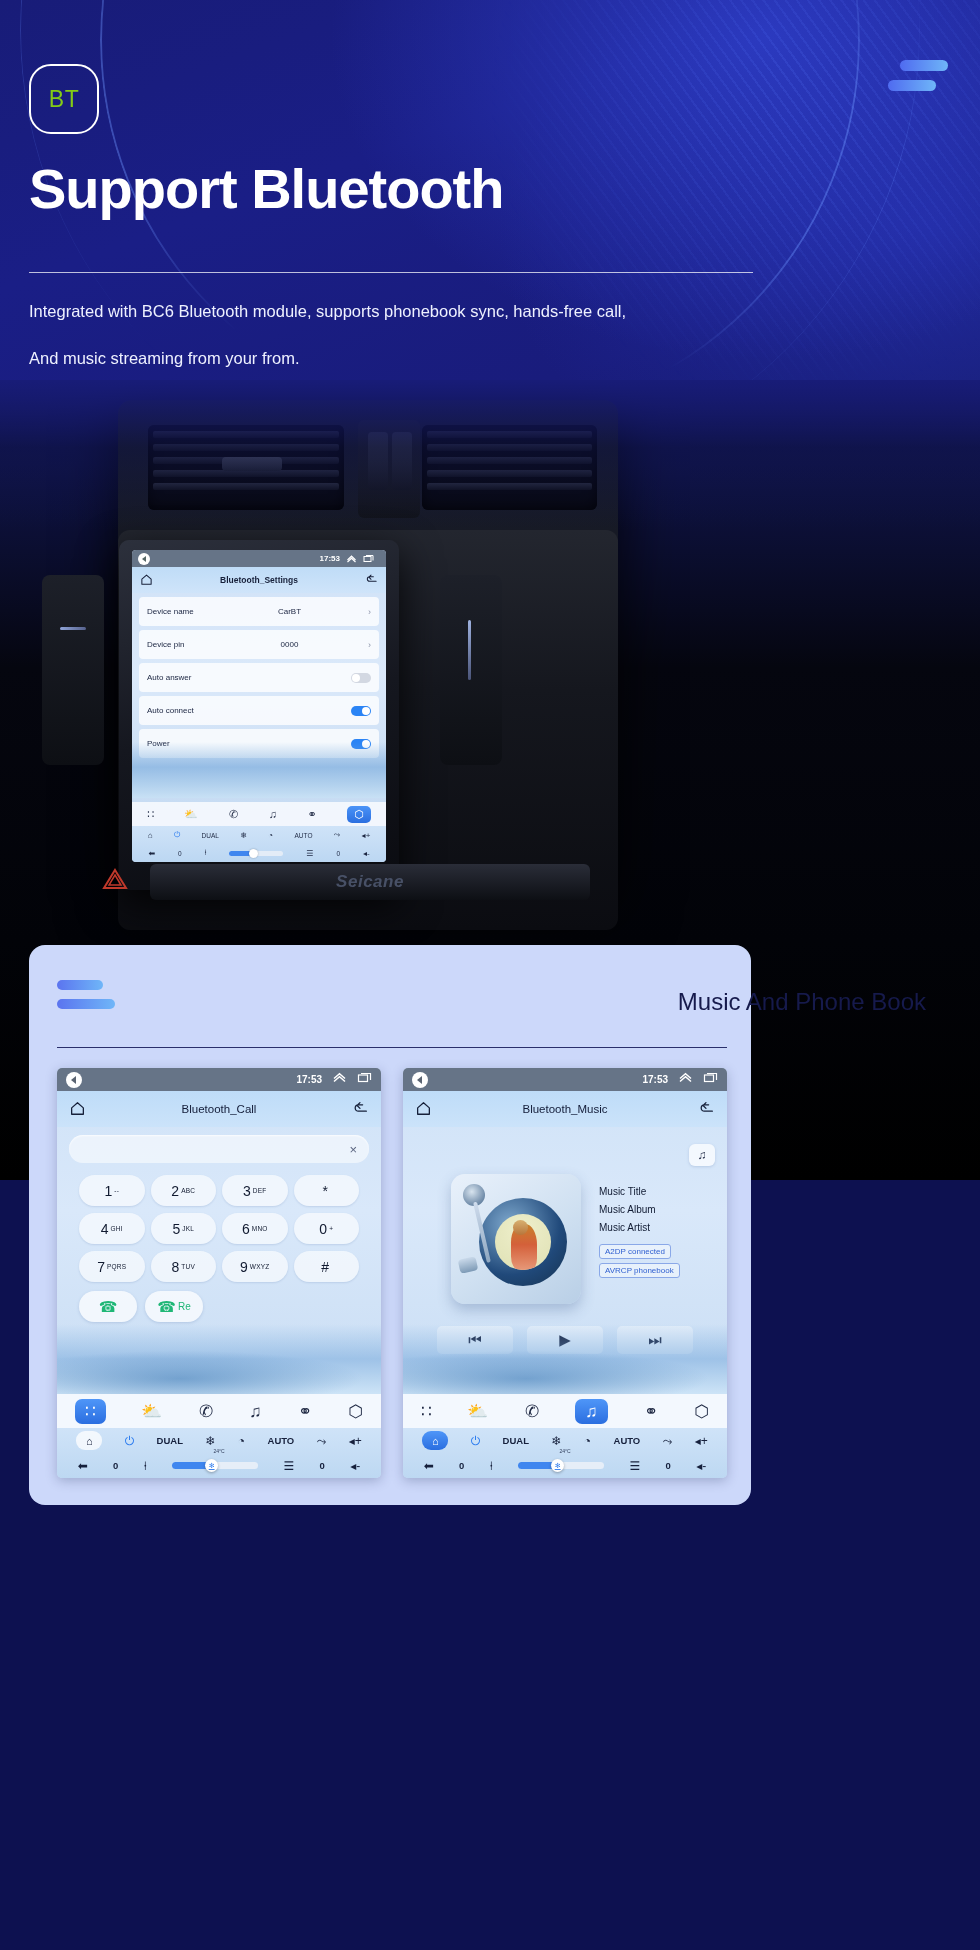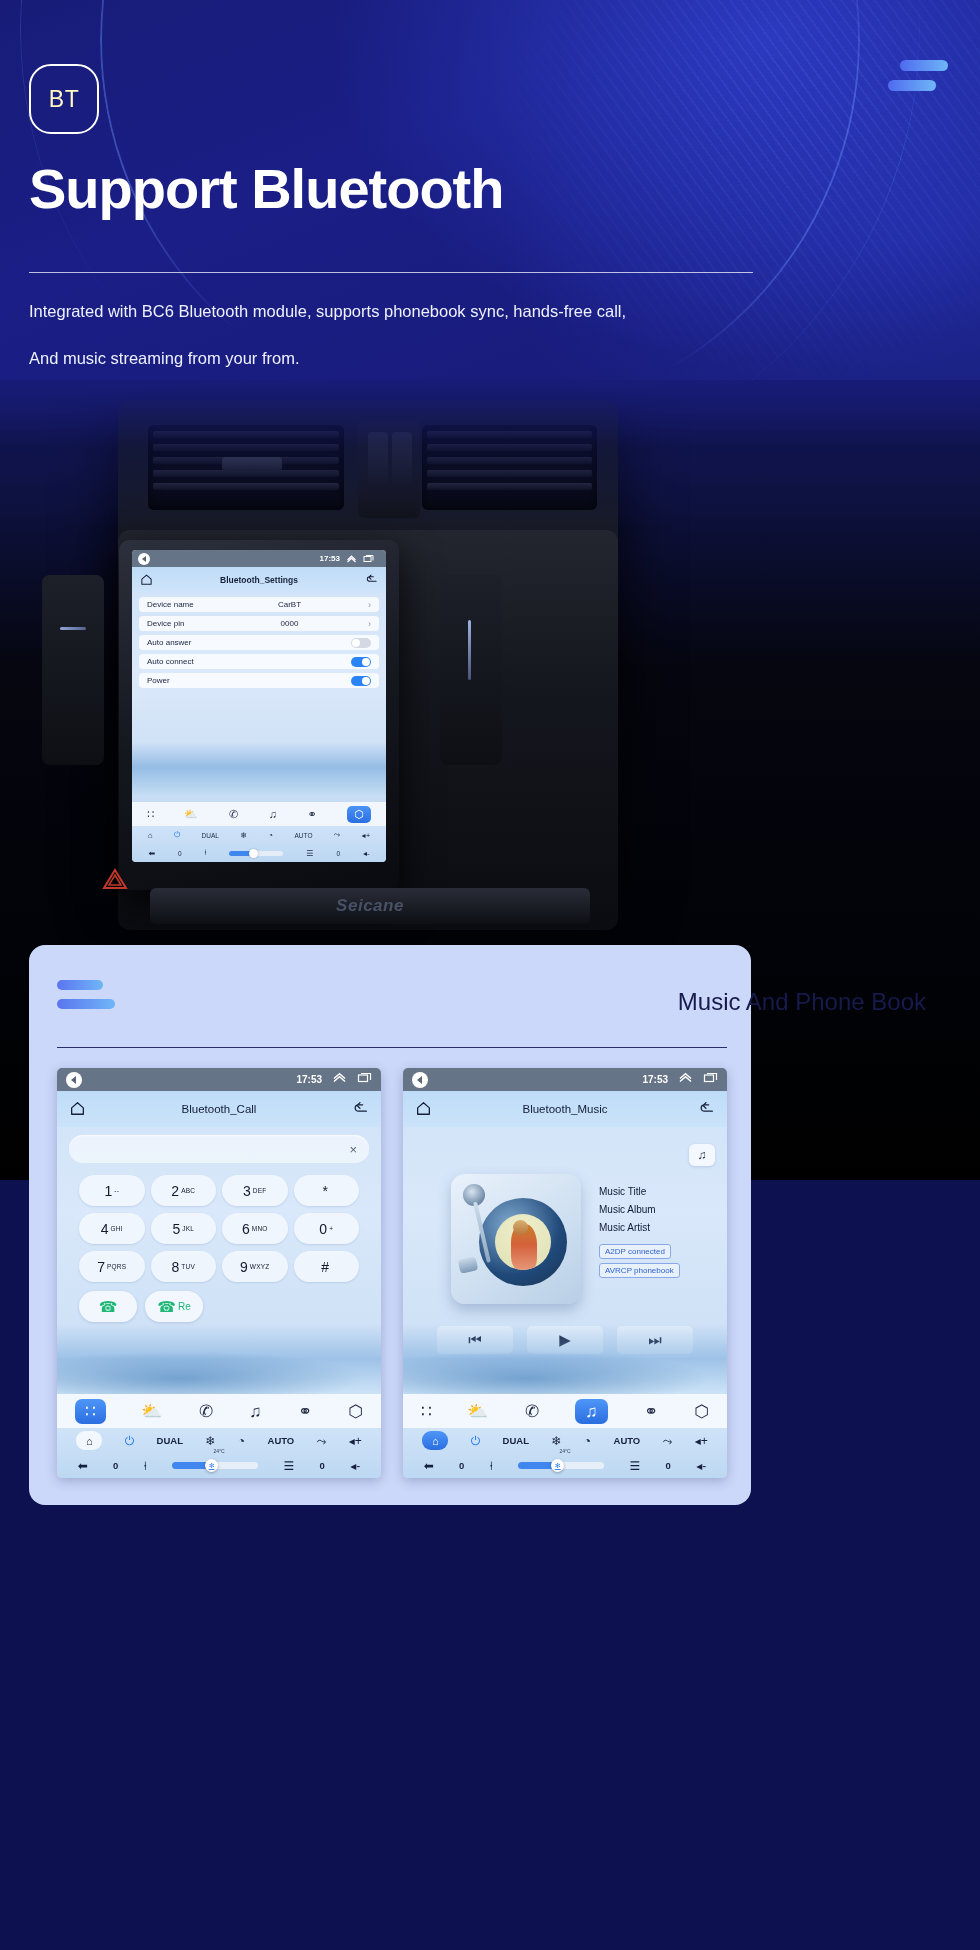--- a/index.html
+++ b/index.html
@@ -42,21 +42,21 @@
     border-radius: 50%;
     -webkit-mask-image: linear-gradient(190deg, transparent 38%, #000 56%, transparent 86%);
             mask-image: linear-gradient(190deg, transparent 38%, #000 56%, transparent 86%);
   }
 
   .bt-badge {
     position: absolute; left: 29px; top: 64px;
     width: 70px; height: 70px;
     border: 2px solid #fff; border-radius: 22px;
     display: flex; align-items: center; justify-content: center;
-    color: #fef9c3; font-size: 23px; font-weight: 500; letter-spacing: .5px;
+    color: #84cc16; font-size: 23px; font-weight: 500; letter-spacing: .5px;
   }
   .hero-bars { position: absolute; right: 32px; top: 60px; width: 60px; }
   .hero-bars .bar {
     height: 11px; border-radius: 6px; margin-bottom: 9px;
     background: linear-gradient(90deg, #4f6bf0 0%, #6fb6f8 100%);
   }
   .hero-bars .bar.b1 { width: 48px; margin-left: 12px; }
   .hero-bars .bar.b2 { width: 48px; margin-left: 0px; }
 
   .hero-title {
@@ -141,21 +141,21 @@
   .side-pod .strip {
     position:absolute; left: 18px; top: 52px; width: 26px; height: 3px;
     background: linear-gradient(90deg,#8fa4d8,#56618c); border-radius:2px;
   }
   .side-pod.right .strip { top: 45px; height: 60px; width: 3px; left: 28px;
     background: linear-gradient(180deg,#9fb2e0,#4a5478); }
   .hazard {
     position:absolute; left: 60px; top: 292px; width: 26px; height: 24px;
   }
   .seicane-plate {
-    position:absolute; left: 150px; top: 508px; width: 440px; height: 36px;
+    position:absolute; left: 150px; top: 484px; width: 440px; height: 36px;
     background: linear-gradient(180deg,#2a2d38,#0d0f14);
     border-radius: 6px;
     display:flex; align-items:center; justify-content:center;
   }
   .seicane-plate span {
     color:#4d5costa; color:#505a72; font-size:17px; font-style:italic; font-weight:700;
     letter-spacing:.5px; opacity:.85;
   }
 
   
@@ -179,21 +179,21 @@
     width:0;height:0;border-top:3px solid transparent;border-bottom:3px solid transparent;
     border-right:4px solid #566; display:block;
   }
   .scr-head {
     height: 26px; display:flex; align-items:center; justify-content:space-between;
     padding: 0 8px; color:#17203a; font-size:8.5px; font-weight:600;
     background: linear-gradient(180deg,#bfdcf7,#cfe4fa);
   }
   .rowlist { padding: 4px 7px; }
   .row {
-    display:flex; align-items:center; height: 15px; margin-bottom: 4px;
+    display:flex; align-items:center; height: 29px; margin-bottom: 4px;
     background: rgba(255,255,255,.78); border-radius: 4px; padding: 0 8px;
     font-size: 8px; color:#1a2440;
   }
   .row .lbl { width: 64px; }
   .row .val { flex:1;text-align:center; }
   .row .chev { color:#8a93a8; font-size:9px; }
   .toggle { width:20px; height:10px; border-radius:6px; background:#d3d8e2; position:relative; }
   .toggle i { position:absolute; top:1px; left:1px; width:8px;height:8px;border-radius:50%;background:#fff; }
   .toggle.on { background:#2b84f5; }
   .toggle.on i { left:11px; }

